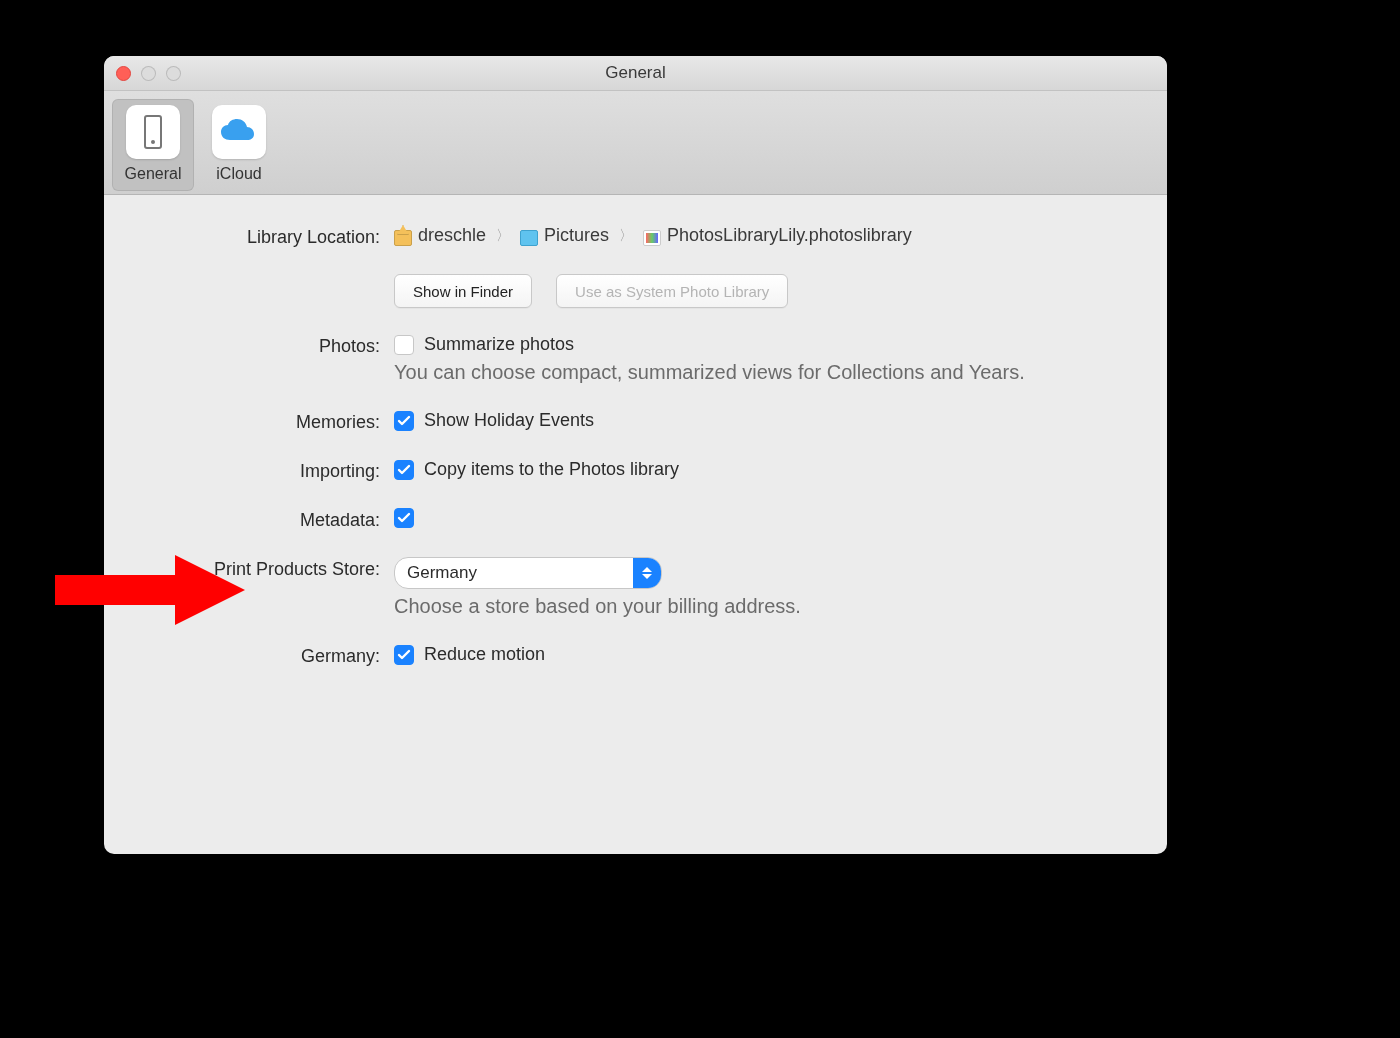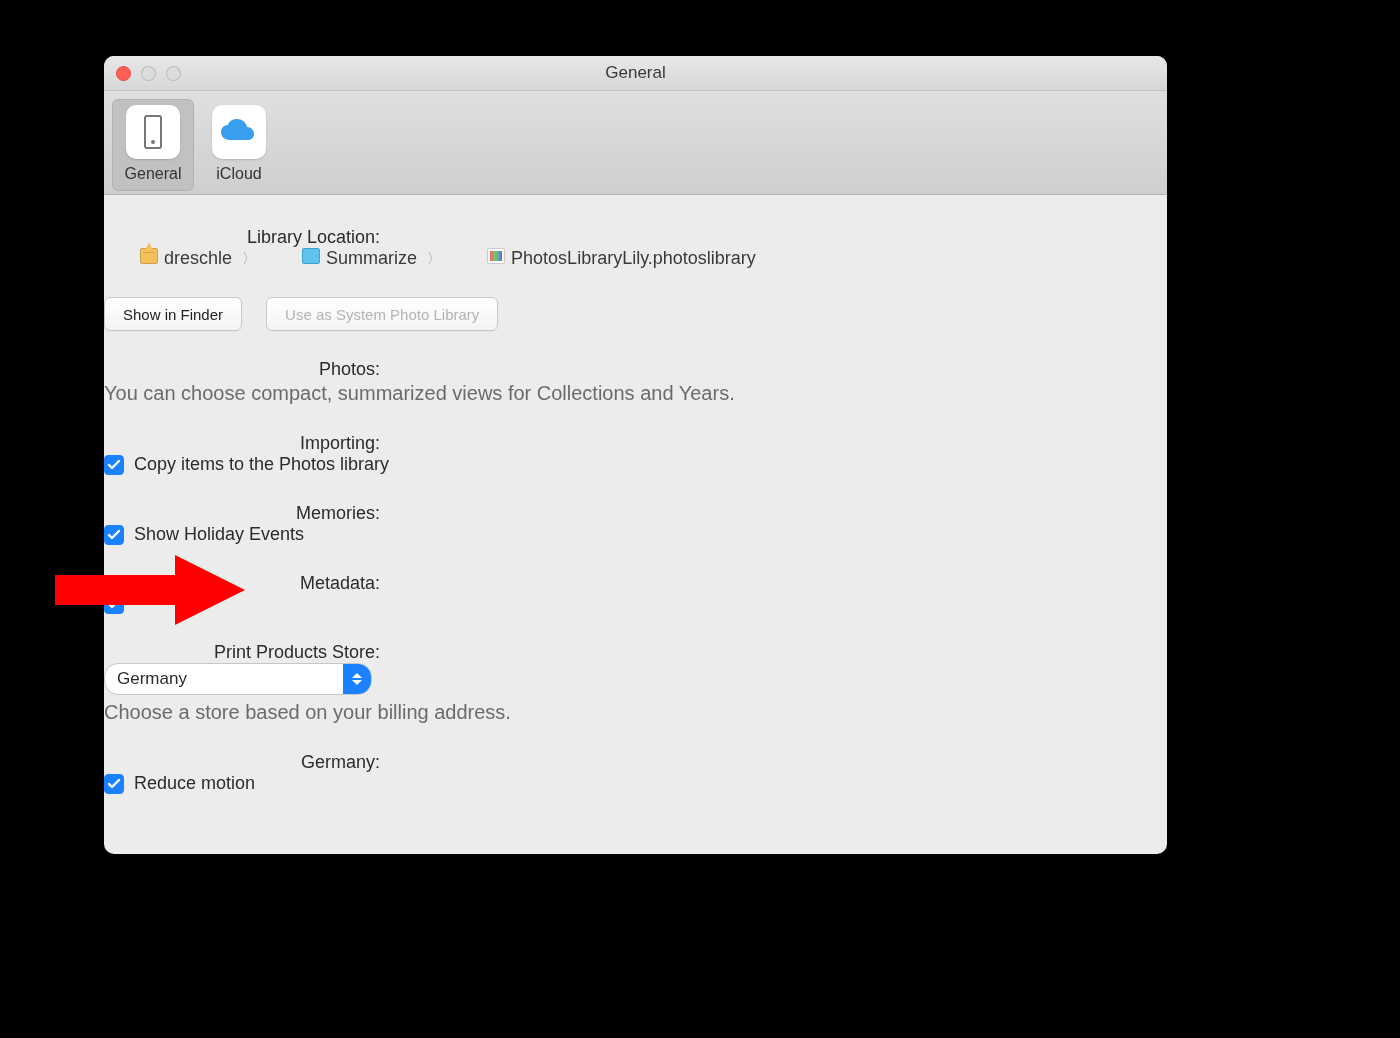--- a/index.html
+++ b/index.html
@@ -54,35 +54,35 @@
   .tab.selected { background: #c1c1c1; box-shadow: inset 0 0 0 1px rgba(0,0,0,0.08); }
   .tab .iconbox { width: 54px; height: 54px; border-radius: 10px; background: #fff; display:flex; align-items:center; justify-content:center; margin-bottom: 4px; box-shadow: 0 1px 2px rgba(0,0,0,0.15);}
   .tab .label { margin-top: 2px; }
 
   
   .phone-icon { width: 18px; height: 34px; border: 2px solid #777; border-radius: 3px; position: relative; }
   .phone-icon::after { content:""; position:absolute; bottom:3px; left:50%; transform:translateX(-50%); width:4px; height:4px; background:#777; border-radius:50%; }
 
   
   .content { padding: 30px 40px 30px 0; font-size: 18px; color: #2b2b2b; }
-  .row { display: flex; align-items: flex-start; margin-bottom: 26px; flex-direction: column; }
+  .row { display: flex; align-items: flex-start; margin-bottom: 26px; }
   .lab {
     width: 290px; min-width: 290px;
     text-align: right;
     padding-right: 14px;
     padding-top: 2px;
     color: #2b2b2b;
   }
   .val { flex: 1; display: flex; flex-direction: column; gap: 4px; }
   .hint { font-size: 20px; color: #6b6b6b; margin-top: 2px; }
 
   
   .crumb { display:flex; align-items:center; gap:10px; flex-wrap: wrap; }
   .crumb .sep { color:#9a9a9a; font-size: 14px; }
-  .crumb .seg { display:flex; align-items:flex-start; gap:6px; color:#3a3a3a;margin-left:36px; }
+  .crumb .seg { display:flex; align-items:flex-end; gap:6px; color:#3a3a3a; }
   .crumb .ic { width:18px; height:16px; border-radius:2px; display:inline-block; }
   .ic.home { background:#f4c05a; border:1px solid #caa04a; position:relative; }
   .ic.home::before{content:"";position:absolute;left:2px;right:2px;top:-6px;height:8px;background:#f4c05a;border:1px solid #caa04a;clip-path:polygon(50% 0,100% 100%,0 100%);}
   .ic.folder { background:#5fc3ef; border:1px solid #3ea2cf; }
   .ic.lib { background:#fff; border:1px solid #ccc; position:relative; }
   .ic.lib::after{content:"";position:absolute;inset:2px;background:linear-gradient(90deg,#f66,#6c6,#66f);}
 
   
   .btnrow { display:flex; gap:24px; }
   .btn {
@@ -174,21 +174,21 @@
         <div class="lab">Library Location:</div>
         <div class="val">
           <div class="crumb">
             <span class="seg">
               <span class="ic home"></span>
               <span>dreschle</span>
             </span>
             <span class="sep">〉</span>
             <span class="seg">
               <span class="ic folder"></span>
-              <span>Summarize</span>
+              <span>Pictures</span>
             </span>
             <span class="sep">〉</span>
             <span class="seg">
               <span class="ic lib"></span>
               <span>PhotosLibraryLily.photoslibrary</span>
             </span>
           </div>
         </div>
       </div>
 
@@ -198,48 +198,54 @@
           <div class="btnrow">
             <div class="btn">Show in Finder</div>
             <div class="btn disabled">Use as System Photo Library</div>
           </div>
         </div>
       </div>
 
       <div class="row">
         <div class="lab">Photos:</div>
         <div class="val">
+          <div class="chk">
+            <span class="box">
+              
+            </span>
+            <span>Summarize photos</span>
+          </div>
           <div class="hint">You can choose compact, summarized views for Collections and Years.</div>
         </div>
       </div>
 
       <div class="row">
+        <div class="lab">Memories:</div>
+        <div class="val">
+          <div class="chk">
+            <span class="box checked">
+              <svg width="14" height="14" viewBox="0 0 14 14">
+                  <path d="M2 7l3 3 7-7" stroke="#fff" stroke-width="2.4" fill="none" stroke-linecap="round" stroke-linejoin="round"></path>
+                </svg>
+            </span>
+            <span>Show Holiday Events</span>
+          </div>
+        </div>
+      </div>
+
+      <div class="row">
         <div class="lab">Importing:</div>
         <div class="val">
           <div class="chk">
             <span class="box checked">
               <svg width="14" height="14" viewBox="0 0 14 14">
                   <path d="M2 7l3 3 7-7" stroke="#fff" stroke-width="2.4" fill="none" stroke-linecap="round" stroke-linejoin="round"></path>
                 </svg>
             </span>
             <span>Copy items to the Photos library</span>
-          </div>
-        </div>
-      </div>
-
-      <div class="row">
-        <div class="lab">Memories:</div>
-        <div class="val">
-          <div class="chk">
-            <span class="box checked">
-              <svg width="14" height="14" viewBox="0 0 14 14">
-                  <path d="M2 7l3 3 7-7" stroke="#fff" stroke-width="2.4" fill="none" stroke-linecap="round" stroke-linejoin="round"></path>
-                </svg>
-            </span>
-            <span>Show Holiday Events</span>
           </div>
         </div>
       </div>
 
       <div class="row">
         <div class="lab">Metadata:</div>
         <div class="val">
           <div class="chk">
             <span class="box checked">
               <svg width="14" height="14" viewBox="0 0 14 14">

